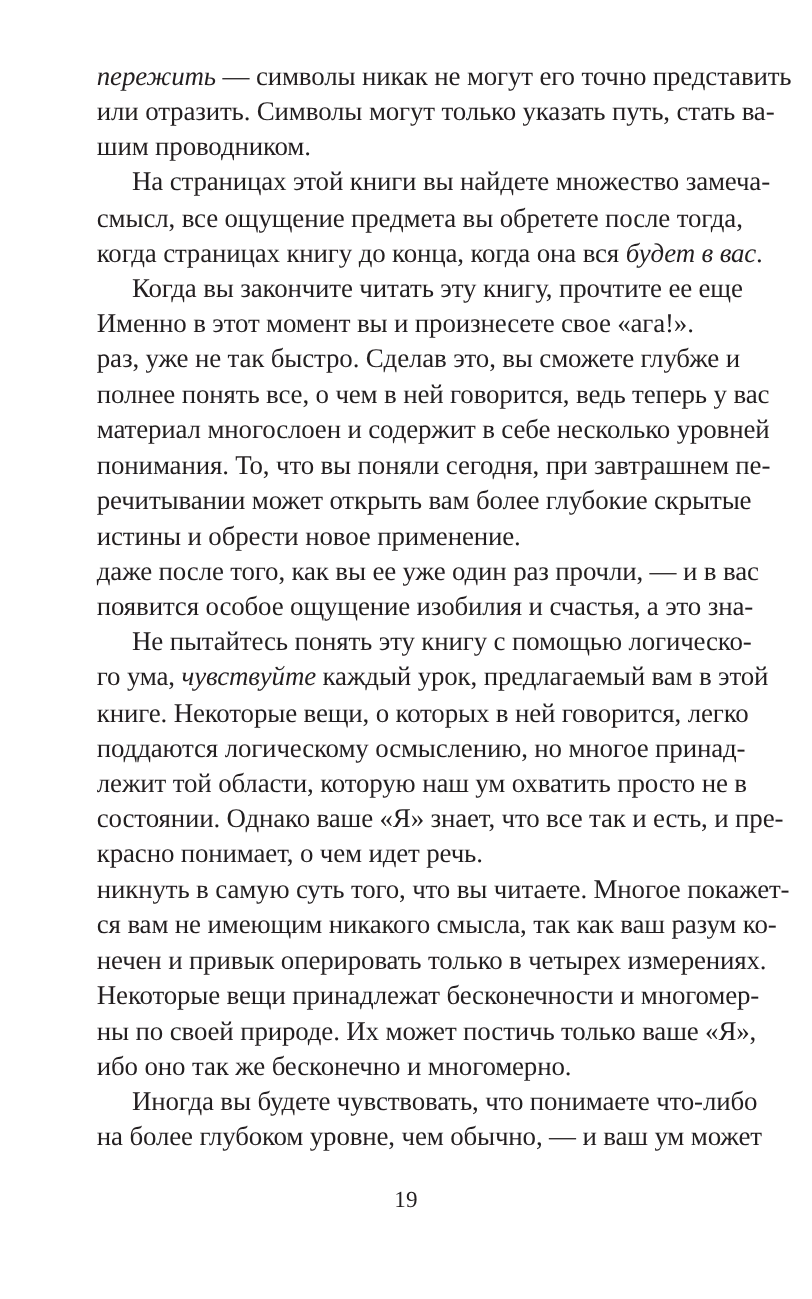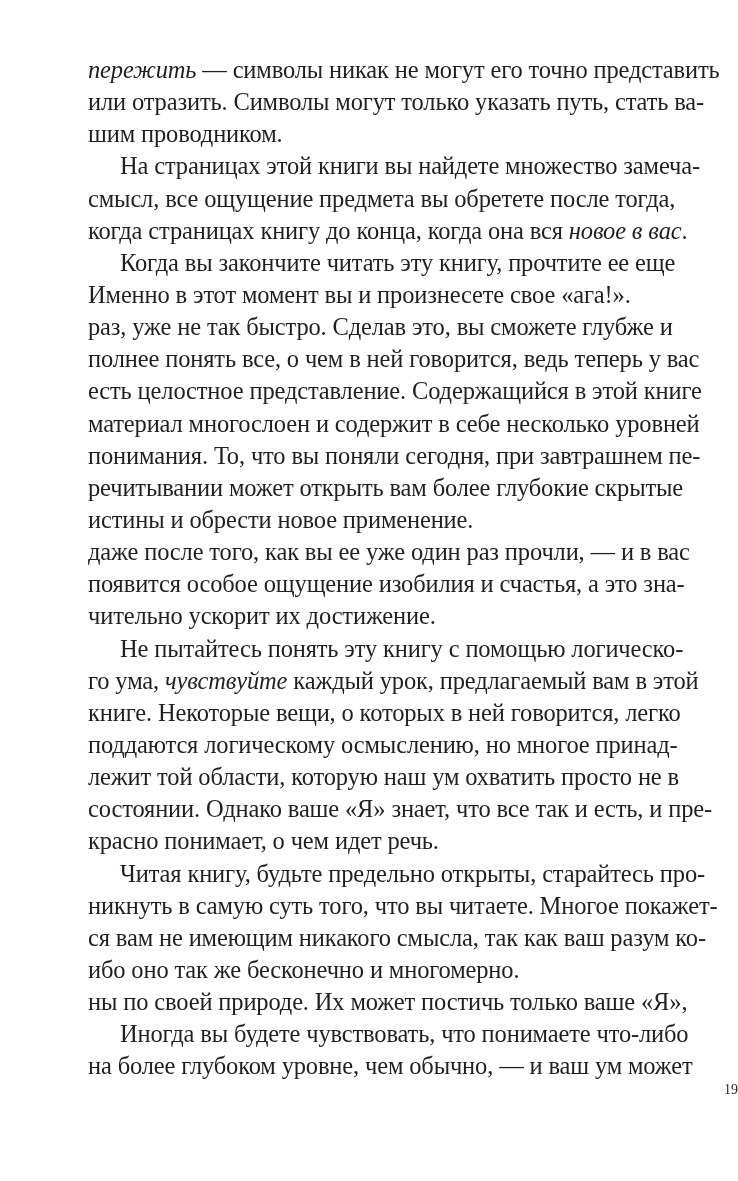--- a/index.html
+++ b/index.html
@@ -28,56 +28,55 @@
       letter-spacing: -0.15px;
     }
     .line.last { text-align-last: left; }
     .line.indent { padding-left: 32px; }
     .line em { }
     .page-number {
       position: absolute;
       left: 0;
       width: 738px;
       top: 1077px;
-      text-align: right;
-      font-size: 14px;
+      text-align: center;
+      font-size: 21px;
       line-height: 26px;
     }
   </style>
 </head>
 <body>
 
 <div class="page-body" id="page-body">
     <div class="line"><em>пережить</em><span> — символы никак не могут его точно представить</span></div>
     <div class="line"><span>или отразить. Символы могут только указать путь, стать ва-</span></div>
     <div class="line last"><span>шим проводником.</span></div>
     <div class="line indent"><span>На страницах этой книги вы найдете множество замеча-</span></div>
     <div class="line"><span>смысл, все ощущение предмета вы обретете после тогда,</span></div>
-    <div class="line"><span>когда страницах книгу до конца, когда она вся </span><em>новое в вас</em><span>.</span></div>
+    <div class="line"><span>когда страницах книгу до конца, когда она вся </span><em>будет в вас</em><span>.</span></div>
     <div class="line indent"><span>Когда вы закончите читать эту книгу, прочтите ее еще</span></div>
     <div class="line last"><span>Именно в этот момент вы и произнесете свое «ага!».</span></div>
     <div class="line"><span>раз, уже не так быстро. Сделав это, вы сможете глубже и</span></div>
     <div class="line"><span>полнее понять все, о чем в ней говорится, ведь теперь у вас</span></div>
-    <div class="line"><span>есть целостное представление. Содержащийся в этой книге</span></div>
     <div class="line"><span>материал многослоен и содержит в себе несколько уровней</span></div>
     <div class="line"><span>понимания. То, что вы поняли сегодня, при завтрашнем пе-</span></div>
     <div class="line"><span>речитывании может открыть вам более глубокие скрытые</span></div>
     <div class="line last"><span>истины и обрести новое применение.</span></div>
     <div class="line"><span>даже после того, как вы ее уже один раз прочли, — и в вас</span></div>
     <div class="line"><span>появится особое ощущение изобилия и счастья, а это зна-</span></div>
-    <div class="line last"><span>чительно ускорит их достижение.</span></div>
     <div class="line indent"><span>Не пытайтесь понять эту книгу с помощью логическо-</span></div>
     <div class="line"><span>го ума, </span><em>чувствуйте</em><span> каждый урок, предлагаемый вам в этой</span></div>
     <div class="line"><span>книге. Некоторые вещи, о которых в ней говорится, легко</span></div>
     <div class="line"><span>поддаются логическому осмыслению, но многое принад-</span></div>
     <div class="line"><span>лежит той области, которую наш ум охватить просто не в</span></div>
     <div class="line"><span>состоянии. Однако ваше «Я» знает, что все так и есть, и пре-</span></div>
     <div class="line last"><span>красно понимает, о чем идет речь.</span></div>
-    <div class="line indent"><span>Читая книгу, будьте предельно открыты, старайтесь про-</span></div>
     <div class="line"><span>никнуть в самую суть того, что вы читаете. Многое покажет-</span></div>
     <div class="line"><span>ся вам не имеющим никакого смысла, так как ваш разум ко-</span></div>
+    <div class="line"><span>нечен и привык оперировать только в четырех измерениях.</span></div>
+    <div class="line"><span>Некоторые вещи принадлежат бесконечности и многомер-</span></div>
+    <div class="line"><span>ны по своей природе. Их может постичь только ваше «Я»,</span></div>
     <div class="line last"><span>ибо оно так же бесконечно и многомерно.</span></div>
-    <div class="line"><span>ны по своей природе. Их может постичь только ваше «Я»,</span></div>
     <div class="line indent"><span>Иногда вы будете чувствовать, что понимаете что-либо</span></div>
     <div class="line"><span>на более глубоком уровне, чем обычно, — и ваш ум может</span></div>
   </div>
 
 <div class="page-number">19</div>
 
 </body></html>

